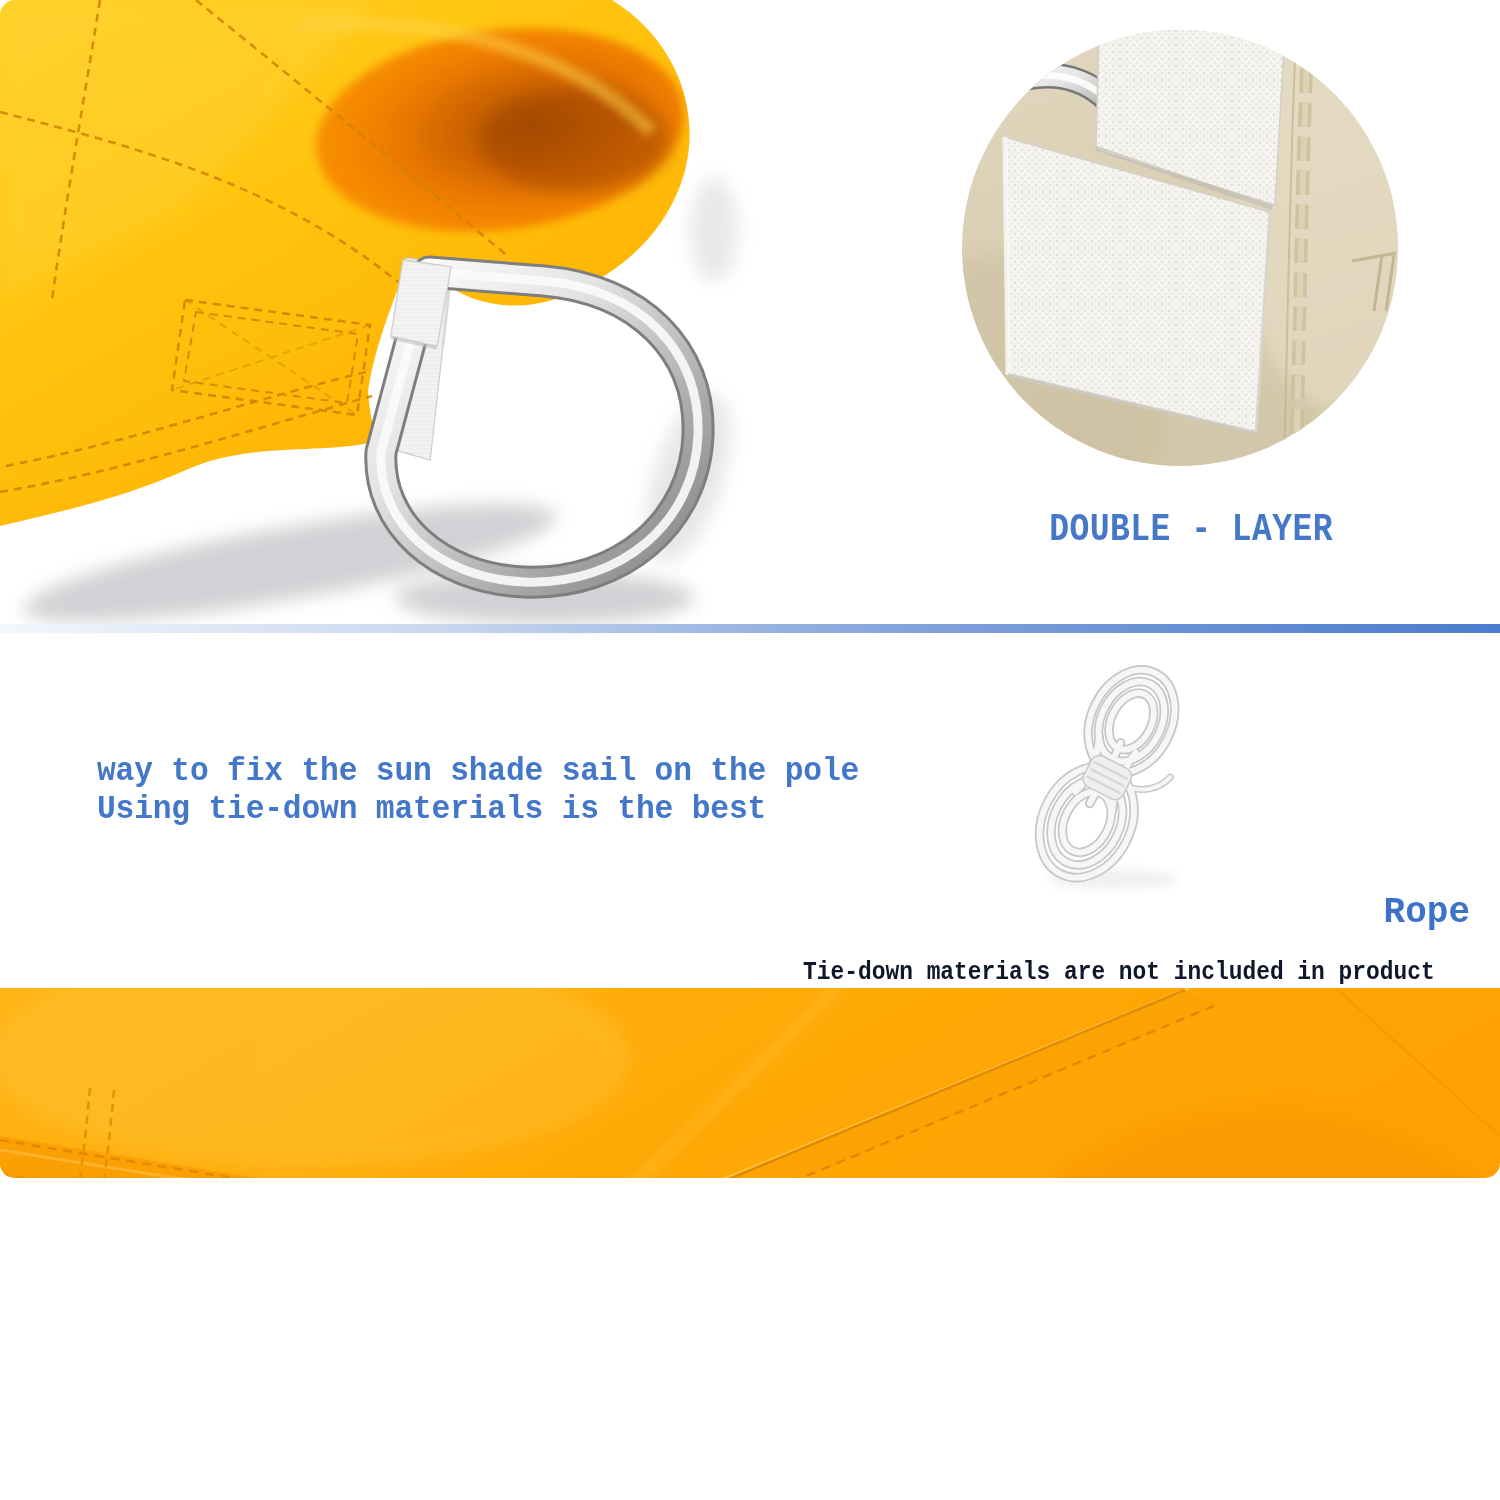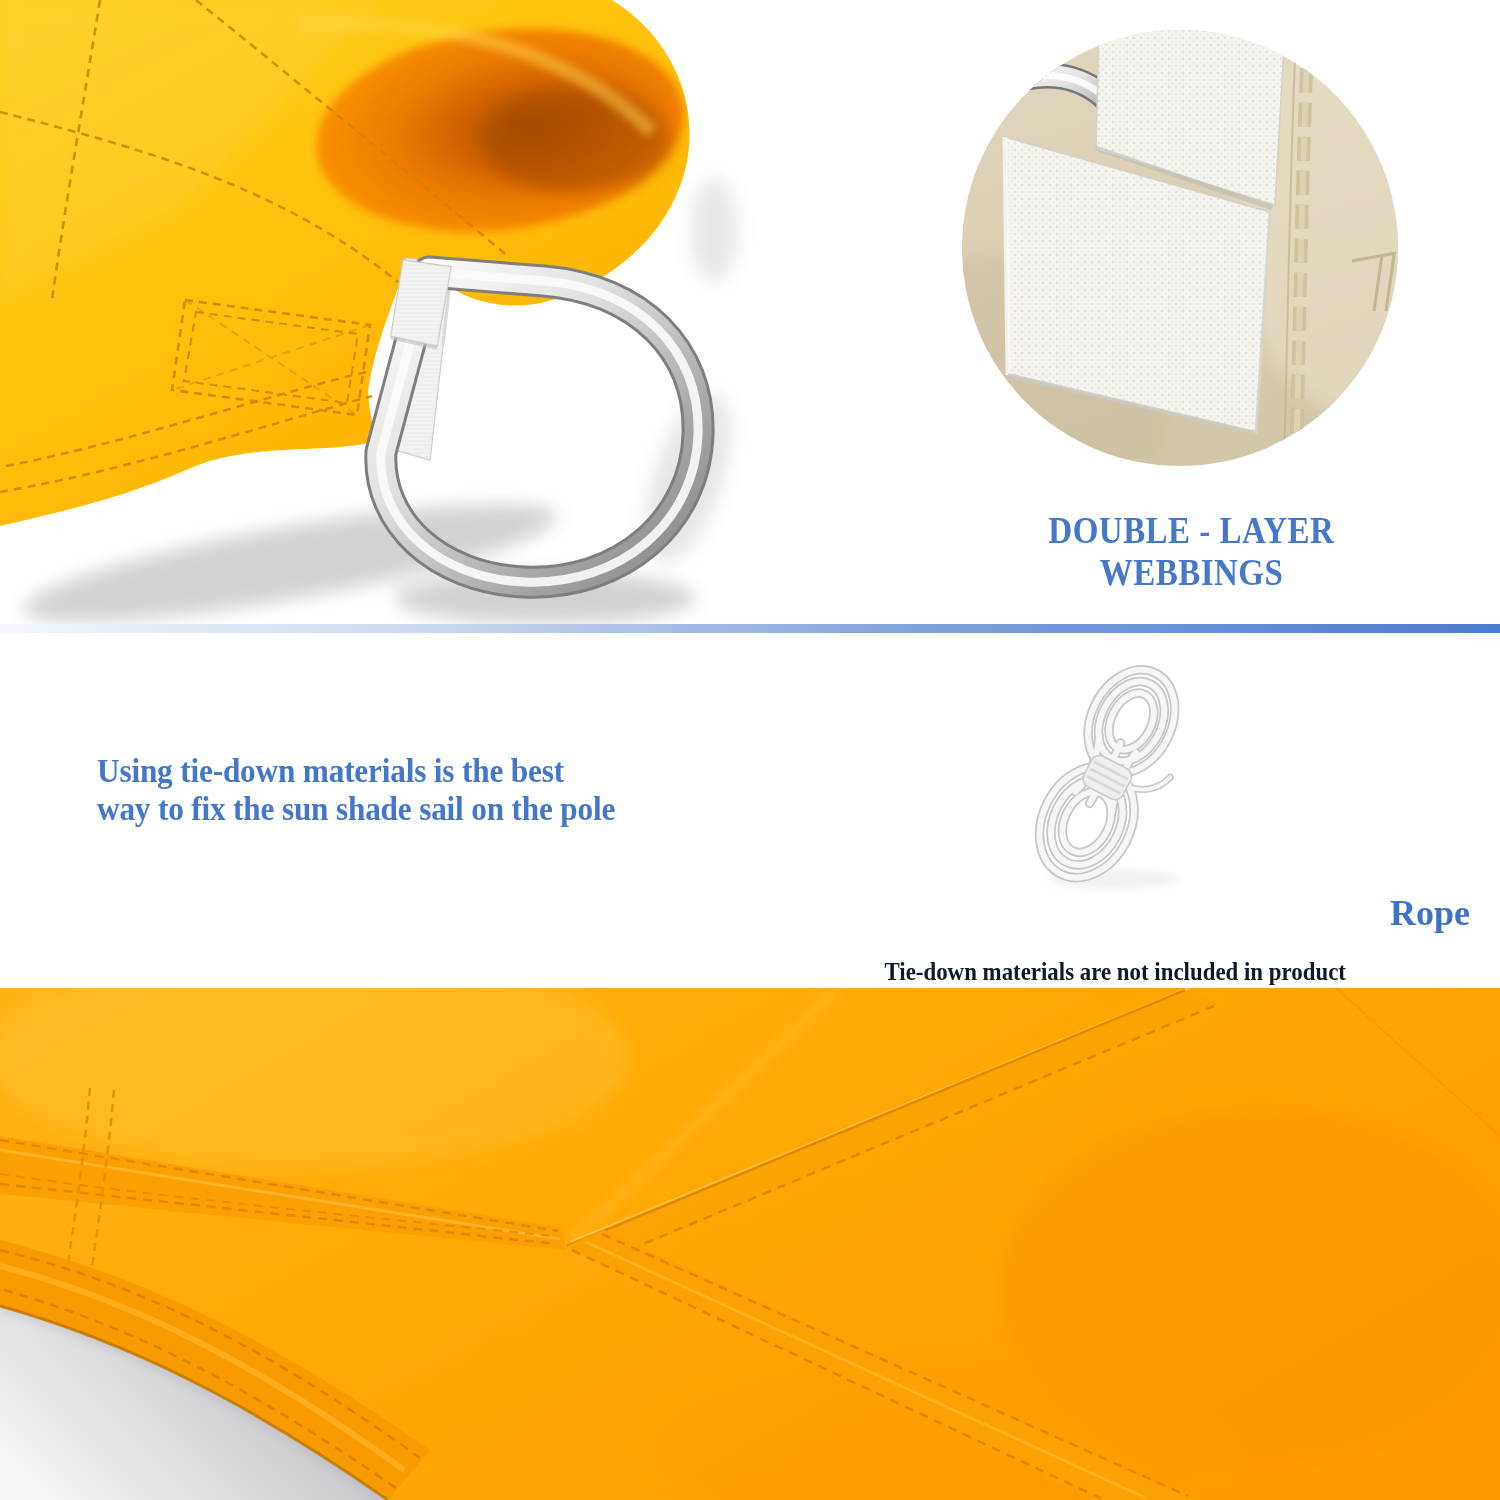--- a/index.html
+++ b/index.html
@@ -1,17 +1,17 @@
 <!DOCTYPE html>
 <html><head>
 <meta charset="utf-8">
 <style>
   html,body{margin:0;padding:0;background:#ffffff;}
-  .canvas{position:relative;width:1500px;height:1500px;background:#ffffff;overflow:hidden;
-          font-family:Liberation Serif, serif;}
+  .canvas{position:relative;width:1500px;height:1178px;background:#ffffff;overflow:hidden;
+          font-family:Liberation Mono, monospace;border-radius:15px;}
   .abs{position:absolute;}
   
   .webbing-caption{left:950px;top:509px;width:482px;text-align:center;
     font-size:38px;font-weight:700;color:#4678C8;line-height:42px;letter-spacing:.5px;}
   .webbing-caption .cond{display:inline-block;transform:scaleX(.87);transform-origin:50% 0;white-space:nowrap;}
   .divider{left:0;top:624px;width:1500px;height:9px;
     background:linear-gradient(90deg,#F4F7FC 0%,#C7D6EE 30%,#7FA0DA 62%,#4B7CCE 100%);}
   .tie-paragraph{left:97px;top:752px;width:720px;
     font-size:34px;font-weight:700;color:#4377C9;line-height:38px;letter-spacing:-.2px;}
   .tie-paragraph .cond{display:inline-block;transform:scaleX(.92);transform-origin:0 0;white-space:nowrap;}
@@ -158,28 +158,27 @@
         <polygon points="55,122 320,197 306,418 58,360" fill="url(#weave)" stroke="#D2D0C7" stroke-width="1.5"></polygon>
         <path d="M55,122 L58,360" stroke="#FCFBF8" stroke-width="5" opacity="0.8"></path>
         <path d="M58,360 L306,418" stroke="#CBC9BF" stroke-width="4" opacity="0.8"></path>
         <path d="M320,197 L306,418" stroke="#D8D6CC" stroke-width="3" opacity="0.8"></path>
       </g>
     </g>
   </svg>
 
   <div class="abs webbing-caption">
     <div><span class="cond">DOUBLE - LAYER</span></div>
-    <div><span class="cond">WEBBINGS</span></div>
   </div>
 
   <div class="abs divider"></div>
 
   <div class="abs tie-paragraph">
+    <div><span class="cond">way to fix the sun shade sail on the pole</span></div>
     <div><span class="cond">Using tie-down materials is the best</span></div>
-    <div><span class="cond">way to fix the sun shade sail on the pole</span></div>
   </div>
 
   <svg class="abs" style="left:985px;top:645px" width="250" height="250" viewBox="0 0 250 250">
     <ellipse cx="128" cy="234" rx="66" ry="10" fill="#8C8C94" opacity="0.12" filter="url(#soft2)"></ellipse>
     <g transform="rotate(27 125 125)">
       <g fill="none" stroke="#C7C7CA" stroke-width="9.5" stroke-linecap="round">
         <ellipse cx="122" cy="72" rx="40" ry="54"></ellipse>
           <ellipse cx="122" cy="72" rx="30" ry="42"></ellipse>
           <ellipse cx="122" cy="72" rx="20" ry="30"></ellipse>
         <ellipse cx="128" cy="182" rx="44" ry="58"></ellipse>

